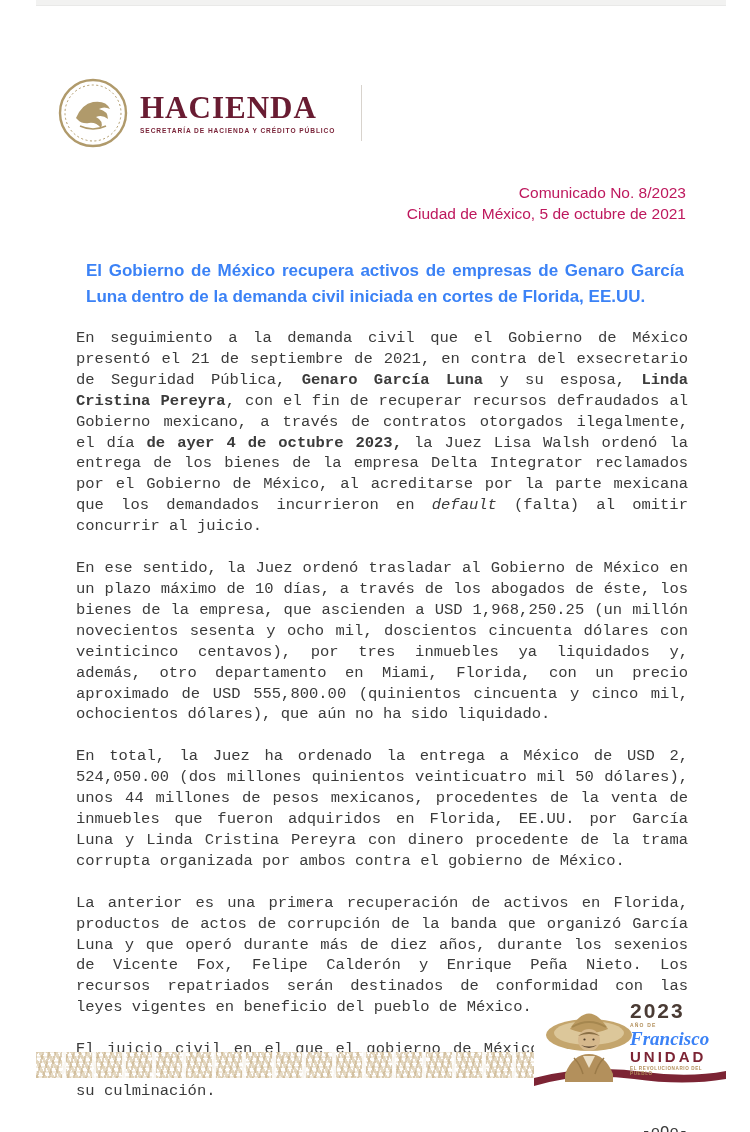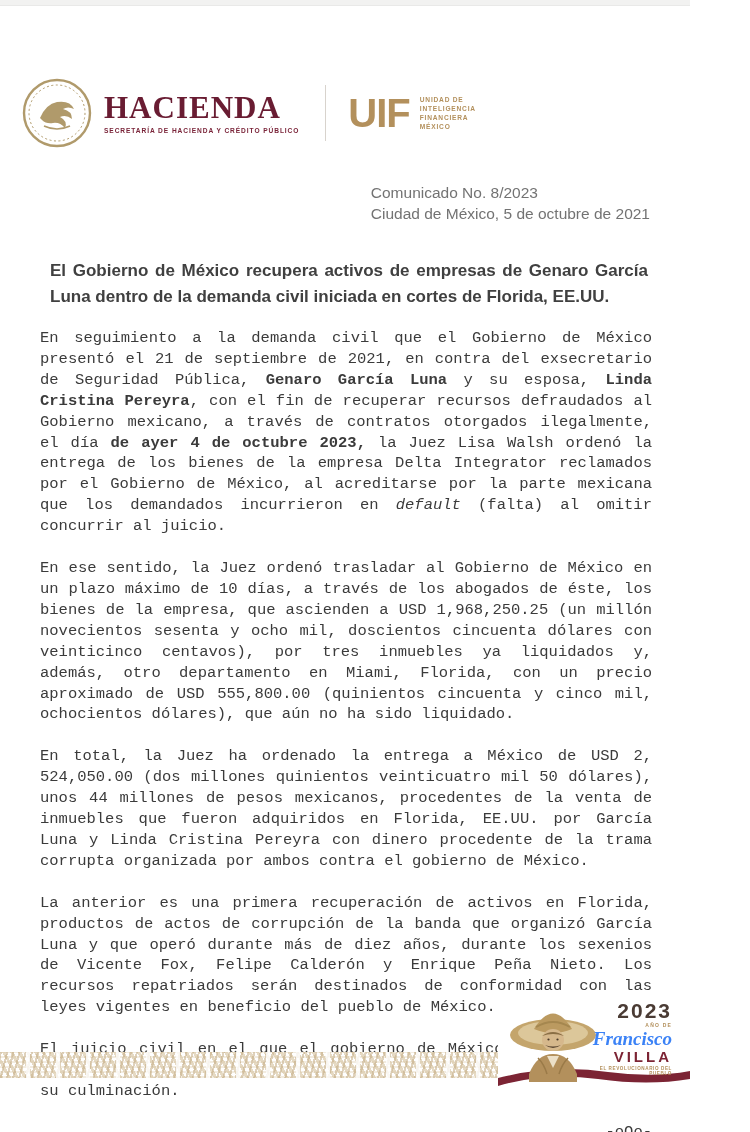--- a/index.html
+++ b/index.html
@@ -6,20 +6,21 @@
   body {
     width: 750px; height: 1132px;
     background: #ffffff;
     font-family: "Liberation Sans", sans-serif;
     overflow: hidden;
   }
   .page {
     position: relative;
     width: 690px; height: 1132px;
     background: #ffffff;
+    margin-left: 36px;
   }
   .top-edge {
     position: absolute; top: 0; left: 0; right: 0;
     height: 5px; background: #f2f2f1;
     border-bottom: 1px solid #e9e9e8;
   }
 
   
   .letterhead {
     position: absolute; top: 76px; left: 20px;
@@ -47,30 +48,30 @@
   }
   .uif-lines { margin-left: 10px; }
   .uif-line {
     display: block; font-size: 6.6px; font-weight: 700;
     letter-spacing: 0.12em; color: #b3905c; line-height: 9px;
   }
 
   
   .meta {
     position: absolute; top: 182px; right: 40px;
-    color: #737373;
+    text-align: right; color: #be185d;
     font-size: 15.5px; line-height: 21px;
   }
 
   
   .doc-title {
     position: absolute; top: 258px; left: 50px; right: 42px;
     margin: 0;
     font-size: 17px; font-weight: 700; line-height: 26px;
-    color: #404040; text-align: justify;
+    color: #3b82f6; text-align: justify;
   }
   .body-copy {
     position: absolute; top: 328px; left: 40px; right: 38px;
     color: #3b3b3b;
     font-family: Liberation Mono, monospace;
   }
   .para {
     margin: 0 0 21px 0;
     font-size: 15.5px; line-height: 20.9px;
     text-align: justify;
@@ -89,22 +90,22 @@
       repeating-linear-gradient(104deg, rgba(197,173,134,0.55) 0 2px, rgba(255,255,255,0) 2px 6px),
       repeating-linear-gradient(62deg, rgba(216,198,164,0.65) 0 3px, rgba(255,255,255,0) 3px 7px),
       repeating-linear-gradient(0deg, rgba(226,212,186,0.45) 0 2px, rgba(255,255,255,0) 2px 5px);
   }
   .villa-emblem {
     position: absolute; top: 992px; right: 0; width: 192px; height: 100px;
     background: #ffffff;
   }
   .villa-emblem svg { position: absolute; left: 0; top: 0; }
   .villa-text {
-    position: absolute; top: 8px; right: 18px; width: 96px;
-    text-align: right; line-height: 1;
+    position: absolute; top: 8px; right: 0; width: 96px;
+    text-align: left; line-height: 1;
   }
   .villa-year {
     font-size: 21px; font-weight: 700; letter-spacing: 2px;
     color: #4a3b34;
   }
   .villa-anode {
     font-size: 5px; font-weight: 700; letter-spacing: 1.2px;
     color: #b3905c; margin-top: 2px;
   }
   .villa-script {
@@ -134,29 +135,20 @@
         <circle cx="37" cy="37" r="28" fill="none" stroke="#b09a6b" stroke-width="1" stroke-dasharray="2 2.5"></circle>
         <path d="M20,42 Q26,28 37,26 Q50,24 54,33 Q48,30 43,33 Q52,35 52,43 Q46,38 40,41 Q48,45 45,52 Q40,46 33,47 Q26,48 22,44 Z" fill="#b09a6b"></path>
         <path d="M24,50 Q37,56 50,50" fill="none" stroke="#b09a6b" stroke-width="1.6"></path>
       </svg>
     </div>
     <div class="hacienda-text">
       <div class="hacienda-wordmark">HACIENDA</div>
       <div class="hacienda-subtitle">SECRETARÍA DE HACIENDA Y CRÉDITO PÚBLICO</div>
     </div>
     <div class="logo-divider"></div>
-    <div class="uif-lockup">
-      <div class="uif-acronym">UIF</div>
-      <div class="uif-lines">
-        <span class="uif-line">UNIDAD DE</span>
-        <span class="uif-line">INTELIGENCIA</span>
-        <span class="uif-line">FINANCIERA</span>
-        <span class="uif-line">MÉXICO</span>
-      </div>
-    </div>
   </header>
 
   <div class="meta">
     <div>Comunicado No. 8/2023</div>
     <div>Ciudad de México, 5 de octubre de 2021</div>
   </div>
 
   <h1 class="doc-title">El Gobierno de México recupera activos de empresas de Genaro García Luna dentro de la demanda civil iniciada en cortes de Florida, EE.UU.</h1>
 
   <main class="body-copy">
@@ -189,18 +181,18 @@
 
       <path d="M31,82 Q39,62 55,62 Q71,62 79,82 L79,90 L31,90 Z" fill="#b3905c"></path>
       <path d="M49,64 L55,76 L61,64 Z" fill="#ece0c8"></path>
       <path d="M40,66 Q46,72 49,82" fill="none" stroke="#9a7a48" stroke-width="1.5"></path>
       <path d="M70,66 Q64,72 61,82" fill="none" stroke="#9a7a48" stroke-width="1.5"></path>
     </svg>
     <div class="villa-text">
       <div class="villa-year">2023</div>
       <div class="villa-anode">AÑO DE</div>
       <div class="villa-script">Francisco</div>
-      <div class="villa-caps">VILLA</div>
+      <div class="villa-caps">UNIDAD</div>
       <div class="villa-tagline">EL REVOLUCIONARIO DEL PUEBLO</div>
     </div>
   </div>
 
 </div>
 
 </body></html>

